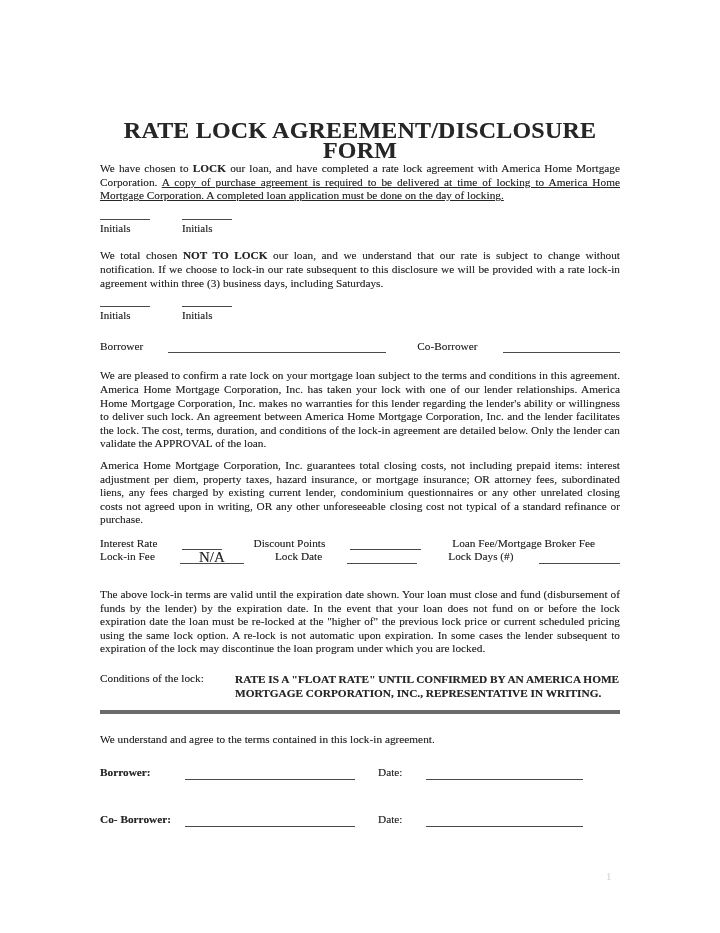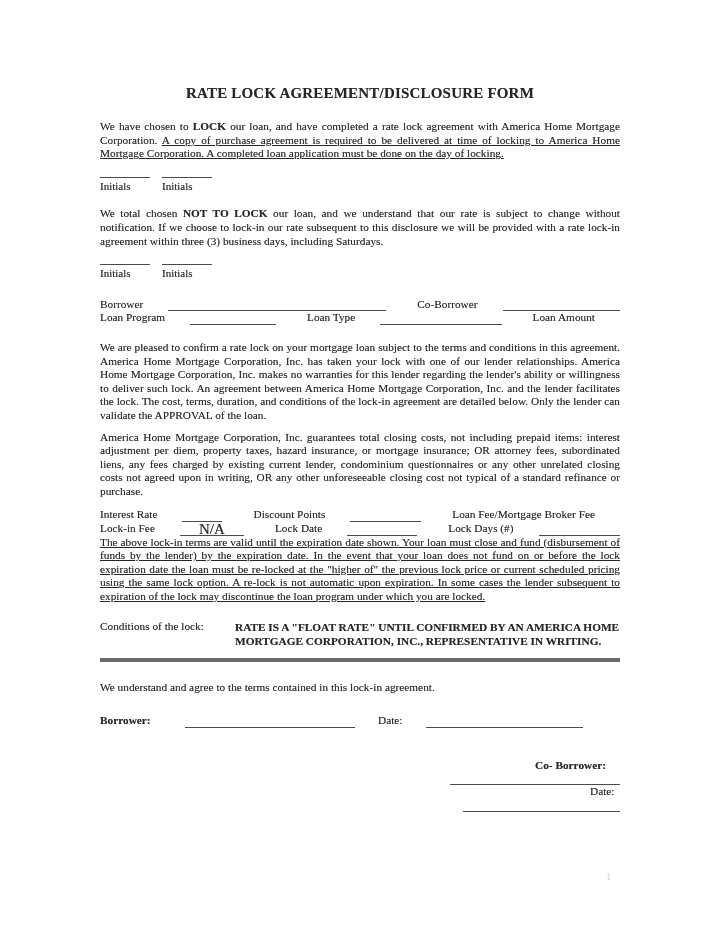--- a/index.html
+++ b/index.html
@@ -15,37 +15,37 @@
     overflow: hidden;
     text-shadow: 0 0 0.4px rgba(40,40,40,0.45);
   }
   .content {
     position: absolute;
     left: 100px;
     top: 0;
     width: 520px;
   }
   .title {
-    padding-top: 83px;
+    padding-top: 120px;
     text-align: center;
     font-weight: bold;
-    font-size: 15px;
+    font-size: 24px;
     line-height: 20px;
     letter-spacing: 0.2px;
   }
   .para { margin: 0; text-align: justify; }
-  .p1 { margin-top: 17px; }
+  .p1 { margin-top: 2px; }
   .p2 { margin-top: 14px; }
   .p3 { margin-top: 16px; }
   .p4 { margin-top: 8px; }
-  .p5 { margin-top: 0; text-decoration: underline; }
+  .p5 { margin-top: 24px; }
   .u { text-decoration: underline; }
   b { font-weight: bold; }
 
-  .initials-row { margin-top: 11px; display: flex; gap: 12px; }
+  .initials-row { margin-top: 11px; display: flex; gap: 32px; }
   .init-slot { width: 50px; }
   .init-line { width: 50px; border-bottom: 1px solid #4a4a4a; height: 5px; margin-bottom: 2px; }
   .init-label { font-size: 11px; }
 
   .frow { display: flex; align-items: flex-end; height: 13.6px; gap: 20px; }
   .frows { margin-top: 17px; }
   .lock-rows { margin-top: 10px; }
   .flabel { white-space: nowrap; padding-right: 5px; }
   .pad { padding-left: 11px; }
   .fline { border-bottom: 1px solid #4a4a4a; height: 11px; display: inline-block; }
@@ -61,21 +61,21 @@
   .conditions { margin-top: 16px; display: flex; }
   .cond-label { width: 135px; flex: none; }
   .cond-text { flex: 1; font-weight: bold; line-height: 14.2px; text-align: left; }
 
   .thick-rule { margin-top: 10px; height: 4px; background: #6b6b6b; }
 
   .agreement { margin-top: 19px; }
 
   .sigrow { display: flex; align-items: flex-end; height: 16px; }
   .sig1 { margin-top: 17px; }
-  .sig2 { margin-top: 31px; flex-direction: column; }
+  .sig2 { margin-top: 31px; }
   .siglabel { font-weight: bold; width: 85px; flex: none; font-family: Liberation Serif, serif; }
   .sigline { border-bottom: 1px solid #4a4a4a; height: 12px; flex: none; }
   .sigline.name { width: 170px; }
   .gap1 { width: 23px; flex: none; }
   .datelabel { width: 30px; flex: none; }
   .gap2 { width: 18px; flex: none; }
   .sigline.date { width: 157px; }
 
   .pagenum {
     position: absolute;
@@ -118,28 +118,20 @@
         <div class="init-line"></div>
         <div class="init-label">Initials</div>
       </div>
     </div>
 
     <div class="frows">
       <div class="frow">
         <span class="flabel">Borrower</span>
         <span class="fline w-borrower"></span>
         <span class="flabel pad">Co-Borrower</span>
-        <span class="fline grow"></span>
-      </div>
-      <div class="frow">
-        <span class="flabel">Loan Program</span>
-        <span class="fline w-lprog"></span>
-        <span class="flabel pad">Loan Type</span>
-        <span class="fline w-ltype"></span>
-        <span class="flabel pad">Loan Amount</span>
         <span class="fline grow"></span>
       </div>
     </div>
 
     <p class="para p3">We are pleased to confirm a rate lock on your mortgage loan subject to the terms and conditions in this agreement.  America Home Mortgage Corporation, Inc. has taken your lock with one of our lender relationships.  America Home Mortgage Corporation, Inc. makes no warranties for this lender regarding the lender's ability or willingness to deliver such lock.  An agreement between America Home Mortgage Corporation, Inc. and the lender facilitates the lock.  The cost, terms, duration, and conditions of the lock-in agreement are detailed below.  Only the lender can validate the APPROVAL of the loan.</p>
 
     <p class="para p4">America Home Mortgage Corporation, Inc. guarantees total closing costs, not including prepaid items: interest adjustment per diem, property taxes, hazard insurance, or mortgage insurance; OR attorney fees, subordinated liens, any fees charged by existing current lender, condominium questionnaires or any other unrelated closing costs not agreed upon in writing, OR any other unforeseeable closing cost not typical of a standard refinance or purchase.</p>
 
     <div class="lock-rows">
       <div class="frow">

